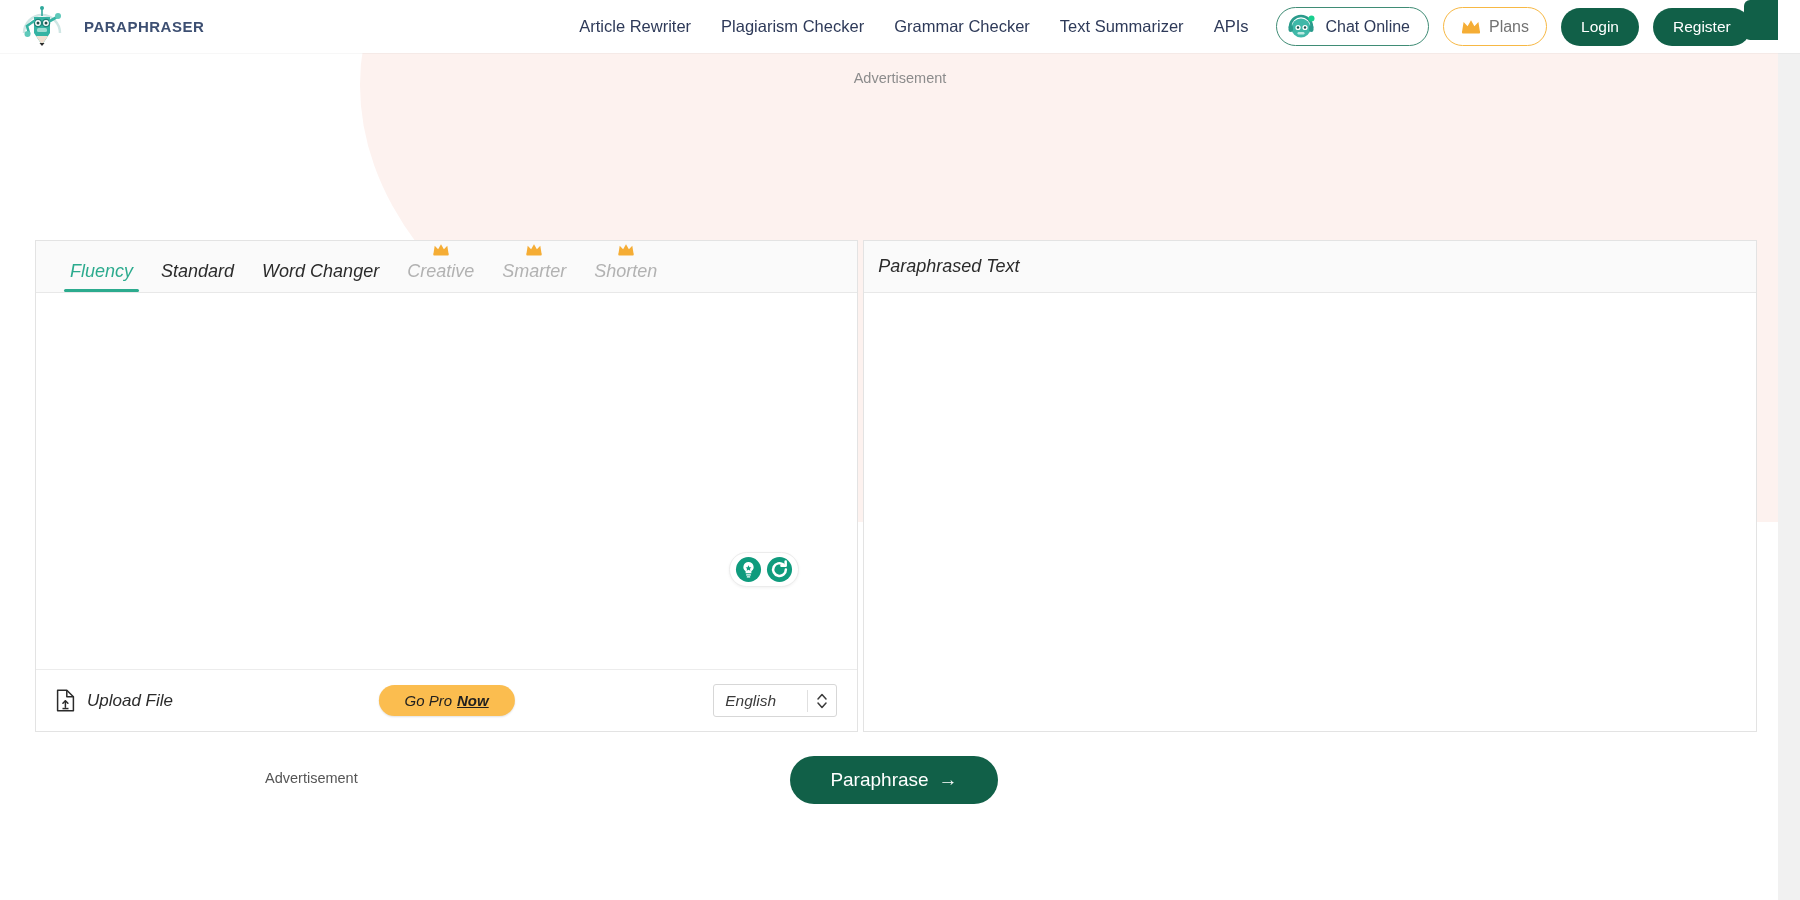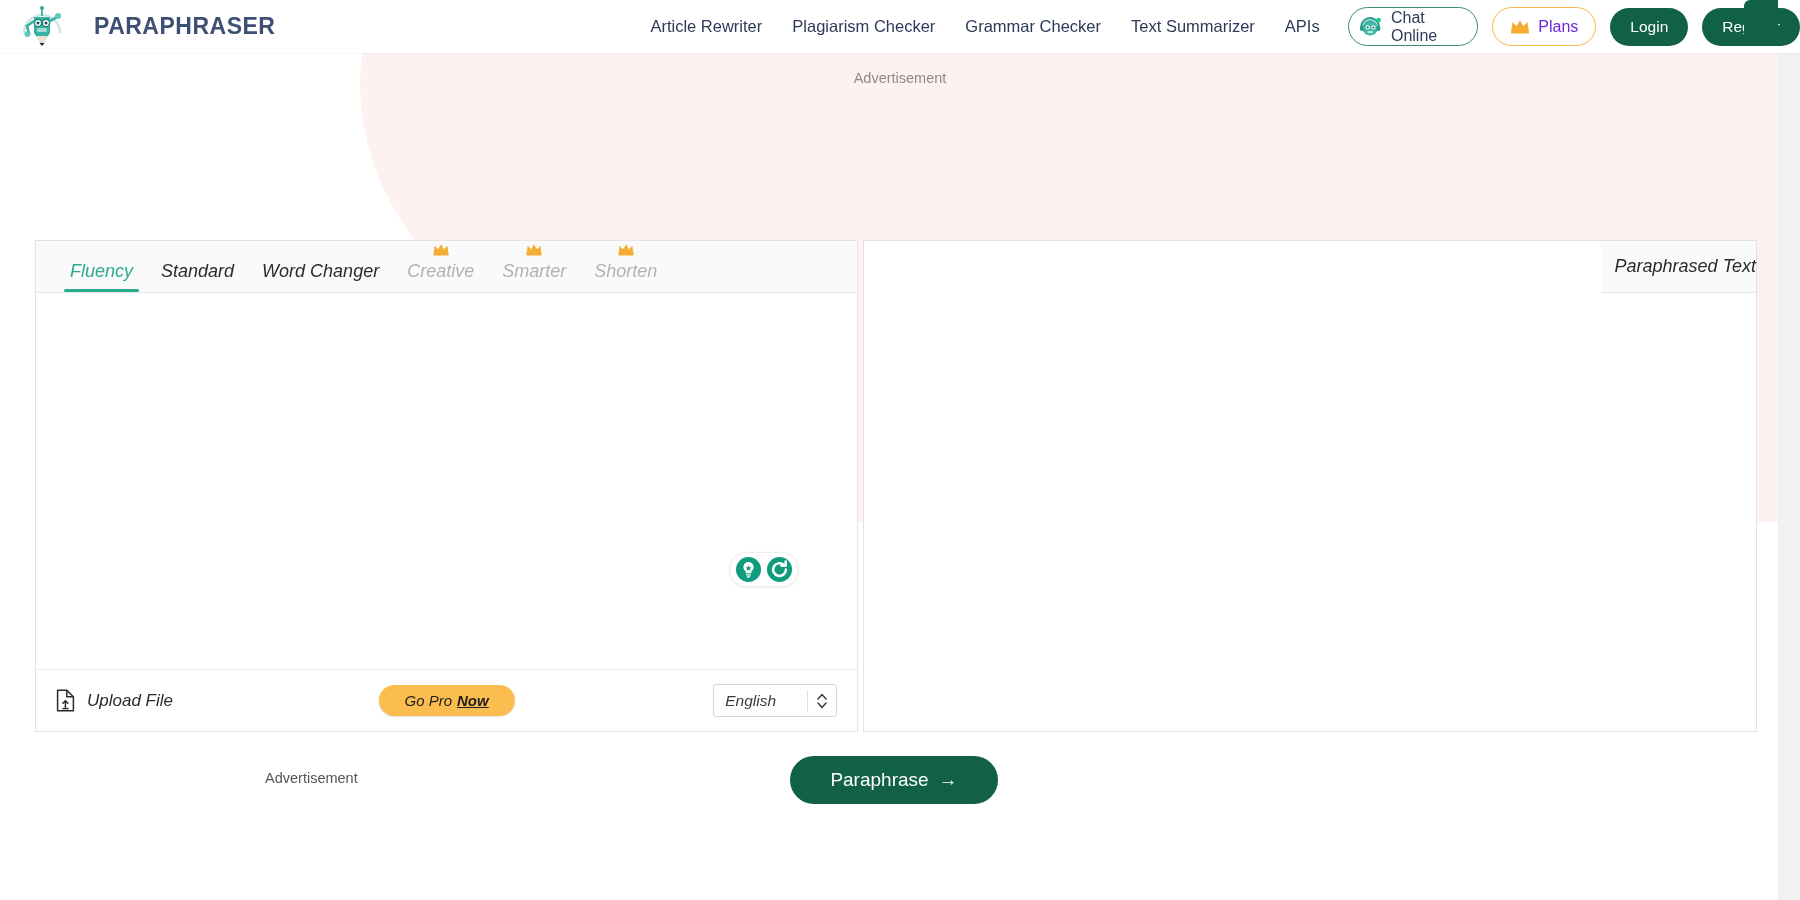--- a/index.html
+++ b/index.html
@@ -44,22 +44,22 @@
     position: absolute; left: 0; top: 0;
     width: 1800px; height: 53px;
     background: #ffffff;
     display: flex; align-items: center;
     z-index: 10;
     box-shadow: 0 1px 0 rgba(0,0,0,0.03);
   }
   .brand { display: flex; align-items: center; margin-left: 18px; }
   .brand-logo { width: 48px; height: 48px; display:block; }
   .brand-name {
-    margin-left: 28px;
-    font-size: 23px; font-weight: 700; letter-spacing: 0.5px;
+    margin-left: 18px;
+    font-size: 15px; font-weight: 700; letter-spacing: 0.5px;
     color: #3d4f72;
   }
   .nav {
     display: flex; align-items: center; gap: 30px;
     margin-left: 375px;
   }
   .nav-link {
     font-size: 16.5px; color: #2e3a59; font-weight: 500;
     white-space: nowrap; cursor: pointer;
   }
@@ -73,21 +73,21 @@
   }
   .chat-ava { width: 30px; height: 30px; display:block; }
   .chat-btn span { font-size: 16px; color: #2e3a59; }
 
   .plans-btn {
     display:flex; align-items:center; gap: 8px;
     height: 39px; padding: 0 17px;
     border: 1.4px solid #f7b844; border-radius: 22px;
     background: #fff; cursor: pointer;
   }
-  .plans-btn span { font-size: 16px; color: #6d28d9; }
+  .plans-btn span { font-size: 16px; color: #737373; }
 
   .pill {
     height: 38px; padding: 12px 20px;
     display:flex; align-items:center; justify-content:center;
     background: #116048; color: #fff;
     border-radius: 20px; font-size: 15.5px; cursor: pointer;
     border: none; white-space: nowrap;
   }
   .hdr-cut {
     position:absolute; right: 22px; top: 0;
@@ -113,21 +113,21 @@
     display: flex; gap: 5px; z-index: 5;
   }
   .panel {
     background: #fff;
     border: 1px solid #e3e3e3;
     display: flex; flex-direction: column;
     position: relative;
     font-style: italic;
   }
   .panel-left  { width: 862px; }
-  .panel-right { width: 936px; align-items: flex-end; }
+  .panel-right { width: 936px; }
 
   .tabbar {
     height: 52px; background: #fafafa;
     border-bottom: 1px solid #e8e8e8;
     display: flex; align-items: flex-end; padding-left: 20px;
     gap: 0;
   }
   .tab {
     position: relative;
     padding: 0 14px 12px 14px;

